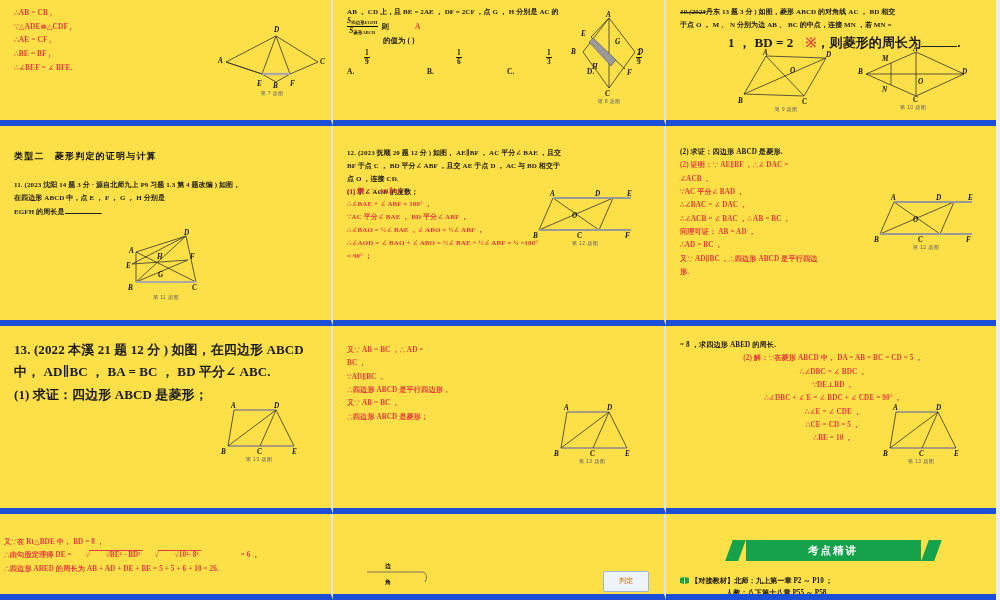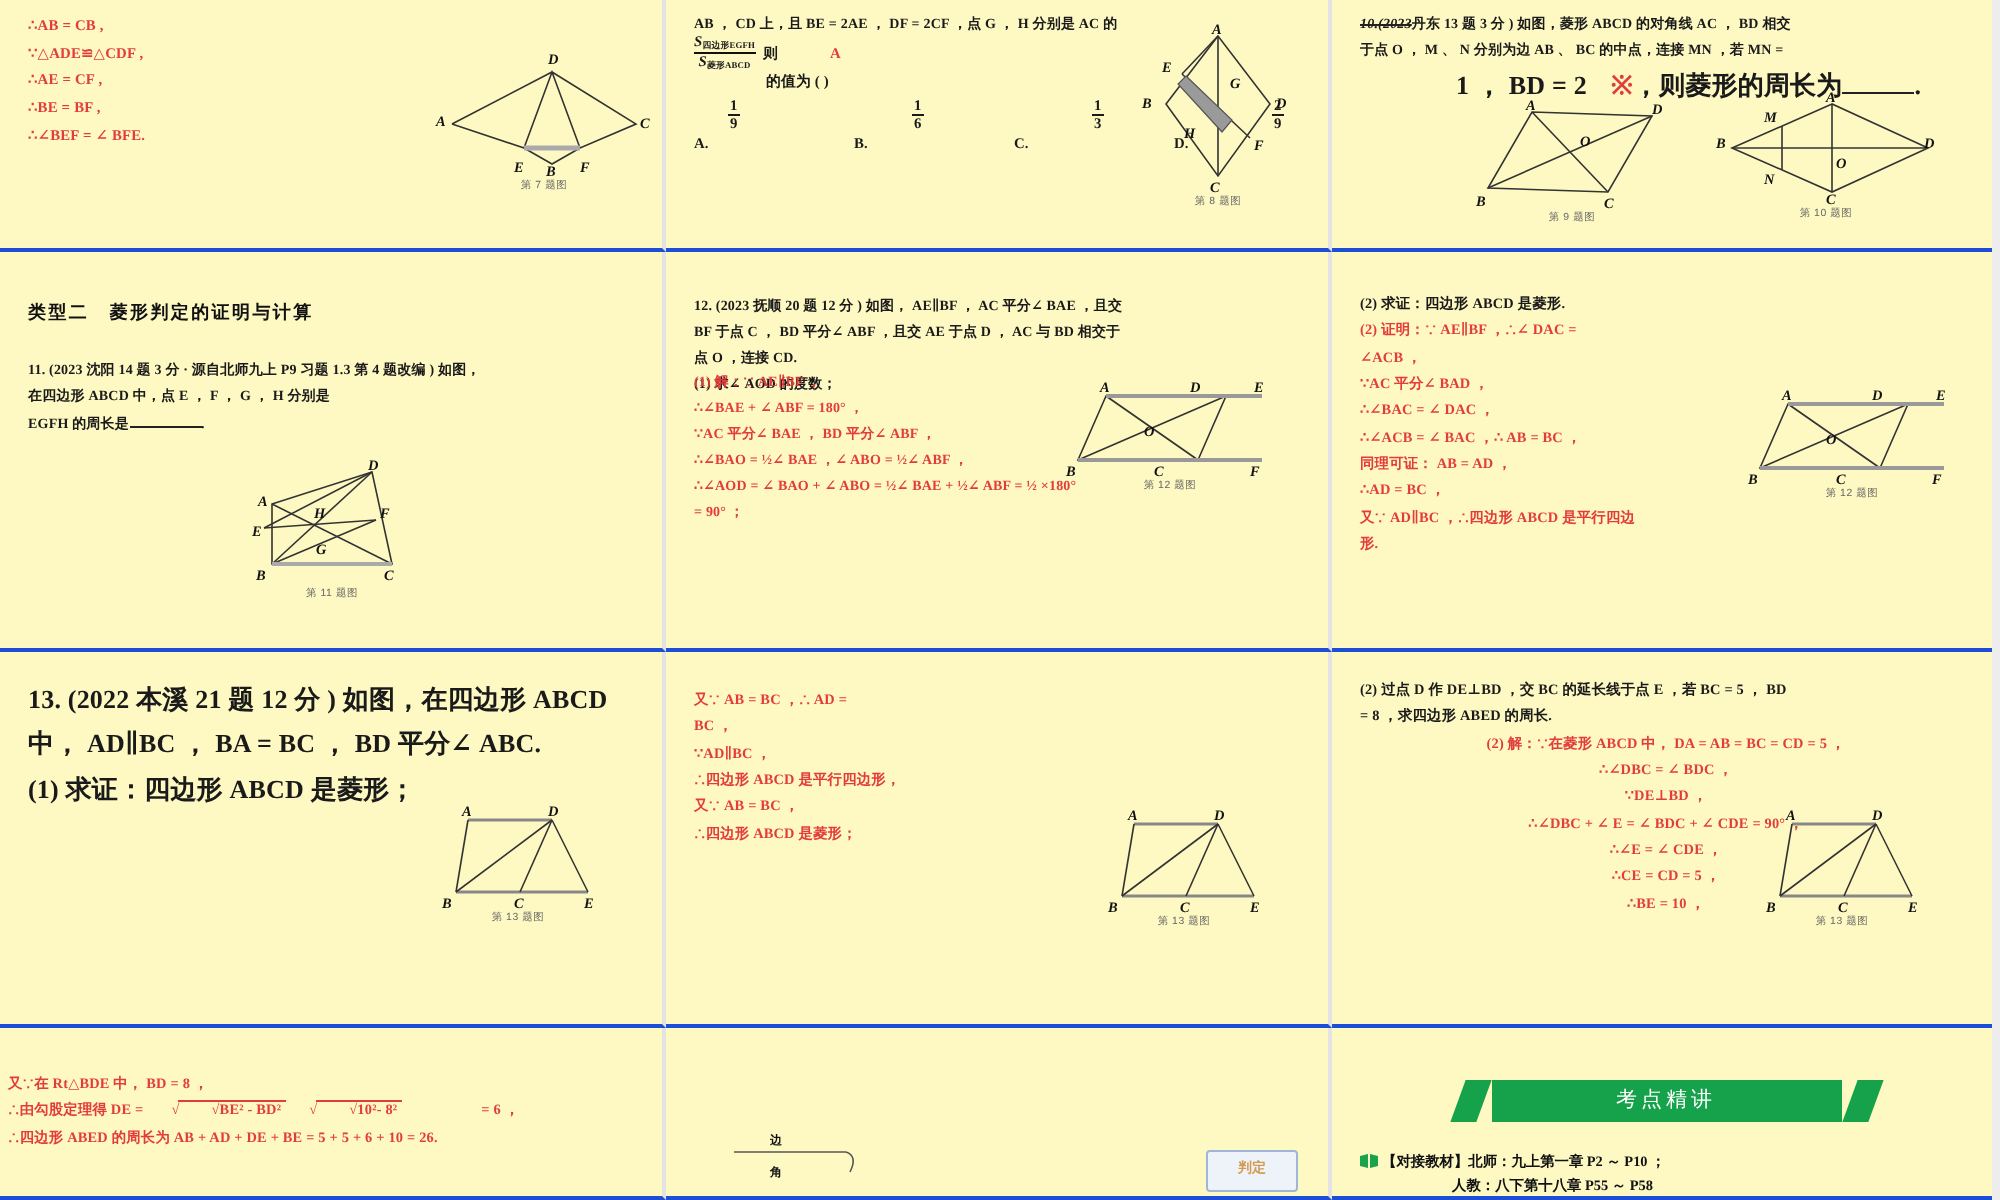--- a/index.html
+++ b/index.html
@@ -11,25 +11,25 @@
   }
   .grid{
     display:grid;
     grid-template-columns:333px 333px 334px;
     grid-template-rows:126px 200px 188px 86px;
     width:1000px;height:600px;
     background:#d9d9d9;
     gap:0;
   }
   .panel{
-    background:#fef9c3;
+    background:#fde047;
     position:relative;
     overflow:hidden;
     border-right:2px solid #e3e3e3;
-    border-bottom:2px solid #1d4ed8;
+    border-bottom:6px solid #1d4ed8;
     padding:7px 14px 0 14px;
     box-sizing:border-box;
   }
   .panel:nth-child(3n){border-right:none;}
   .txt{font-weight:bold;letter-spacing:.1px;}
   .red{color:#e23c3c;}
   .blk{color:#1a1a1a;}
   .it{font-style:italic;}
   .ln{margin:0 0 2.2px 0;white-space:nowrap;}
   .strike{text-decoration:line-through;text-decoration-color:#222;font-style:italic;}
@@ -53,21 +53,21 @@
   .sfrac .num{display:block;border-bottom:1px solid #111;}
   .sub{font-size:4.4px;font-style:normal;font-weight:bold;vertical-align:-.2em;}
   .sqrt{display:inline-block;}
   .sqrt .rad{border-top:1px solid currentColor;padding:0 2px 0 17px;margin-left:-1px;}
   .opt-row{display:flex;margin:1px 0 0 0;}
   .opt{flex:0 0 auto;}
   .banner-wrap{display:flex;justify-content:center;align-items:center;margin-top:19px;}
   .banner{
     position:relative;width:175px;height:21px;background:#16a24a;
     display:flex;align-items:center;justify-content:center;
-    color:#fff;font-weight:normal;font-size:10.5px;letter-spacing:2px;
+    color:#fff;font-weight:bold;font-size:10.5px;letter-spacing:2px;
     font-family:"Liberation Sans","DejaVu Sans",sans-serif;
   }
   .banner:before,.banner:after{
     content:"";position:absolute;top:0;width:13px;height:21px;background:#16a24a;
   }
   .banner:before{left:-17px;transform:skewX(-20deg);}
   .banner:after{right:-17px;transform:skewX(-20deg);}
   .bk-line{margin-top:15px;font-size:7.2px;font-weight:bold;color:#111;display:flex;align-items:flex-start;gap:2px;}
   .book-icon{display:inline-block;width:9px;height:7px;margin-top:1px;flex:0 0 auto;}
   .bk-line2{margin-top:1px;padding-left:46px;font-size:7.2px;font-weight:bold;color:#111;}
@@ -361,21 +361,20 @@
         <text x="3" y="52">B</text>
         <text x="39" y="52">C</text>
         <text x="74" y="52">E</text>
       </svg>
       <div class="figcap">第 13 题图</div>
     </div>
   </div>
 
   <div class="panel">
     <div class="txt blk" style="font-size:7.2px;margin-top:7px;">
-      <p class="ln">(2) 过点 D 作 DE⊥BD ，交 BC 的延长线于点 E ，若 BC = 5 ， BD</p>
       <p class="ln">= 8 ，求四边形 ABED 的周长.</p>
     </div>
     <div class="txt red" style="font-size:7.2px;text-align:center;">
       <p class="ln">(2) 解：∵在菱形 ABCD 中， DA = AB = BC = CD = 5 ，</p>
       <p class="ln">∴∠DBC = ∠ BDC ，</p>
       <p class="ln">∵DE⊥BD ，</p>
       <p class="ln">∴∠DBC + ∠ E = ∠ BDC + ∠ CDE = 90° ，</p>
       <p class="ln">∴∠E = ∠ CDE ，</p>
       <p class="ln">∴CE = CD = 5 ，</p>
       <p class="ln">∴BE = 10 ，</p>

